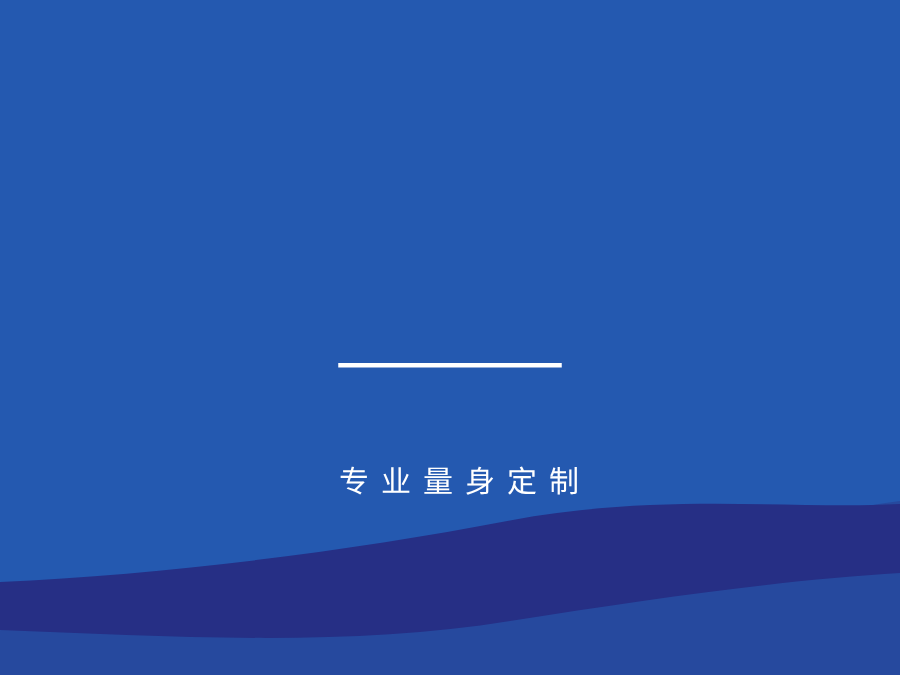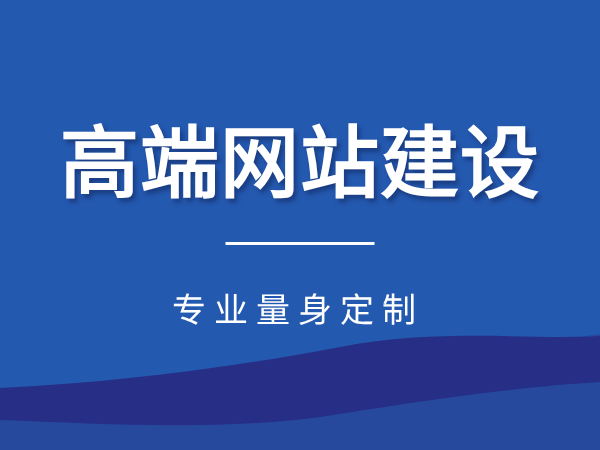--- a/index.html
+++ b/index.html
@@ -64,27 +64,27 @@
     left: 50%;
     transform: translateX(-50%);
     width: 149px;
     height: 3px;
     background: #ffffff;
     border: 0;
     margin: 0;
   }
 
   .subhead {
-    margin: 0;
+    margin: 12px;
     position: absolute;
     top: 293px;
     left: 0;
     width: 588px;
     text-align: center;
-    font-size: 34px;
+    font-size: 20px;
     line-height: 34px;
     font-weight: normal;
     color: #ffffff;
     letter-spacing: 8px;
     text-indent: 8px;
     white-space: nowrap;
   }
 </style>
 </head>
 <body>
@@ -95,20 +95,19 @@
 
     <path fill="#26499e" d="M0,420 C110,414 230,398 340,378 C440,360 530,344 600,334 L600,450 L0,450 Z"></path>
 
     <path fill="#262f85" d="M0,388 C110,383 230,368 340,347 C440,328 530,340 600,336
              L600,382
              C530,386 440,398 340,414 C230,432 110,424 0,420 Z"></path>
   </svg>
 
   <div class="content">
 
-    <h1 class="headline">高端网站建设</h1>
 
     <hr class="divider">
 
     <p class="subhead">专业量身定制</p>
 
   </div>
 </div>
 
 </body></html>

